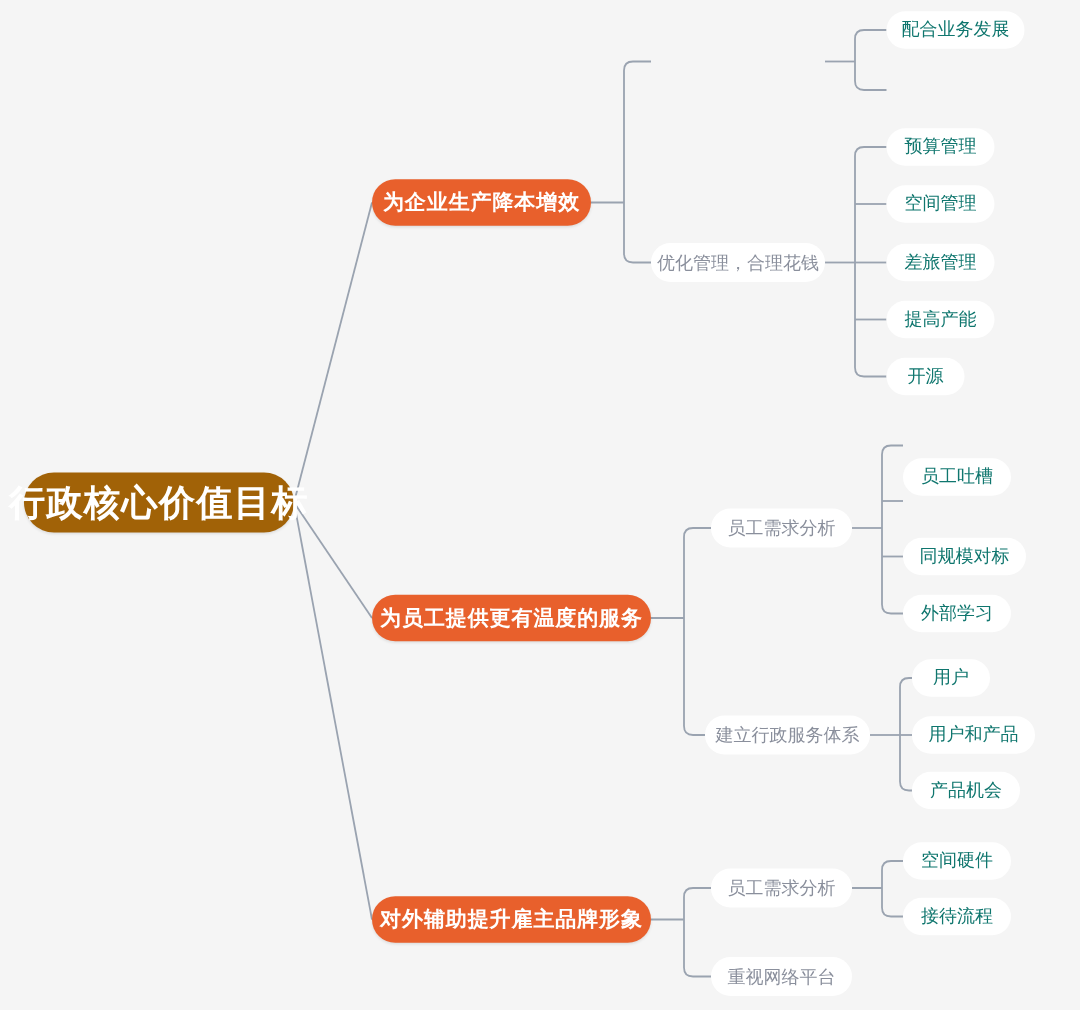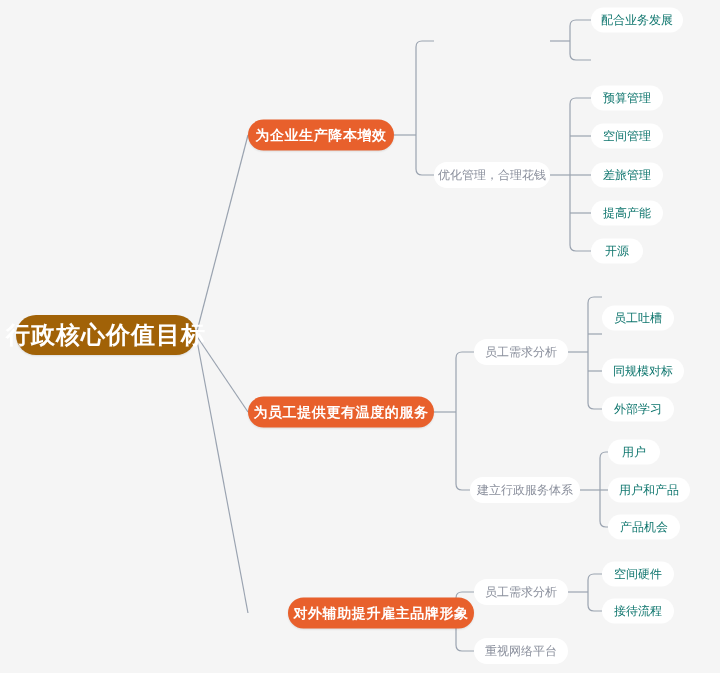--- a/index.html
+++ b/index.html
@@ -120,18 +120,18 @@
     <div class="node lvl4" style="left: 591px; top: 251px; width: 52px;">开源</div>
     <div class="node lvl2" style="left: 248px; top: 412px; width: 186px;">为员工提供更有温度的服务</div>
     <div class="node lvl3" style="left: 474px; top: 352px; width: 94px; text-align: right;">员工需求分析</div>
     <div class="node lvl4" style="left: 602px; top: 297px; width: 72px; margin-top: 21px;">员工吐槽</div>
     <div class="node lvl4" style="left: 602px; top: 371px; width: 82px;">同规模对标</div>
     <div class="node lvl4" style="left: 602px; top: 409px; width: 72px;">外部学习</div>
     <div class="node lvl3" style="left: 470px; top: 490px; width: 110px;">建立行政服务体系</div>
     <div class="node lvl4" style="left: 608px; top: 452px; width: 52px;">用户</div>
     <div class="node lvl4" style="left: 608px; top: 490px; width: 82px;">用户和产品</div>
     <div class="node lvl4" style="left: 608px; top: 527px; width: 72px;">产品机会</div>
-    <div class="node lvl2" style="left: 248px; top: 613px; width: 186px; margin-left: 40px;">对外辅助提升雇主品牌形象</div>
+    <div class="node lvl2" style="left: 248px; top: 613px; width: 186px;">对外辅助提升雇主品牌形象</div>
     <div class="node lvl3" style="left: 474px; top: 592px; width: 94px;">员工需求分析</div>
     <div class="node lvl4" style="left: 602px; top: 574px; width: 72px;">空间硬件</div>
     <div class="node lvl4" style="left: 602px; top: 611px; width: 72px;">接待流程</div>
     <div class="node lvl3" style="left: 474px; top: 651px; width: 94px;">重视网络平台</div>
   </div>
 
 </body></html>

